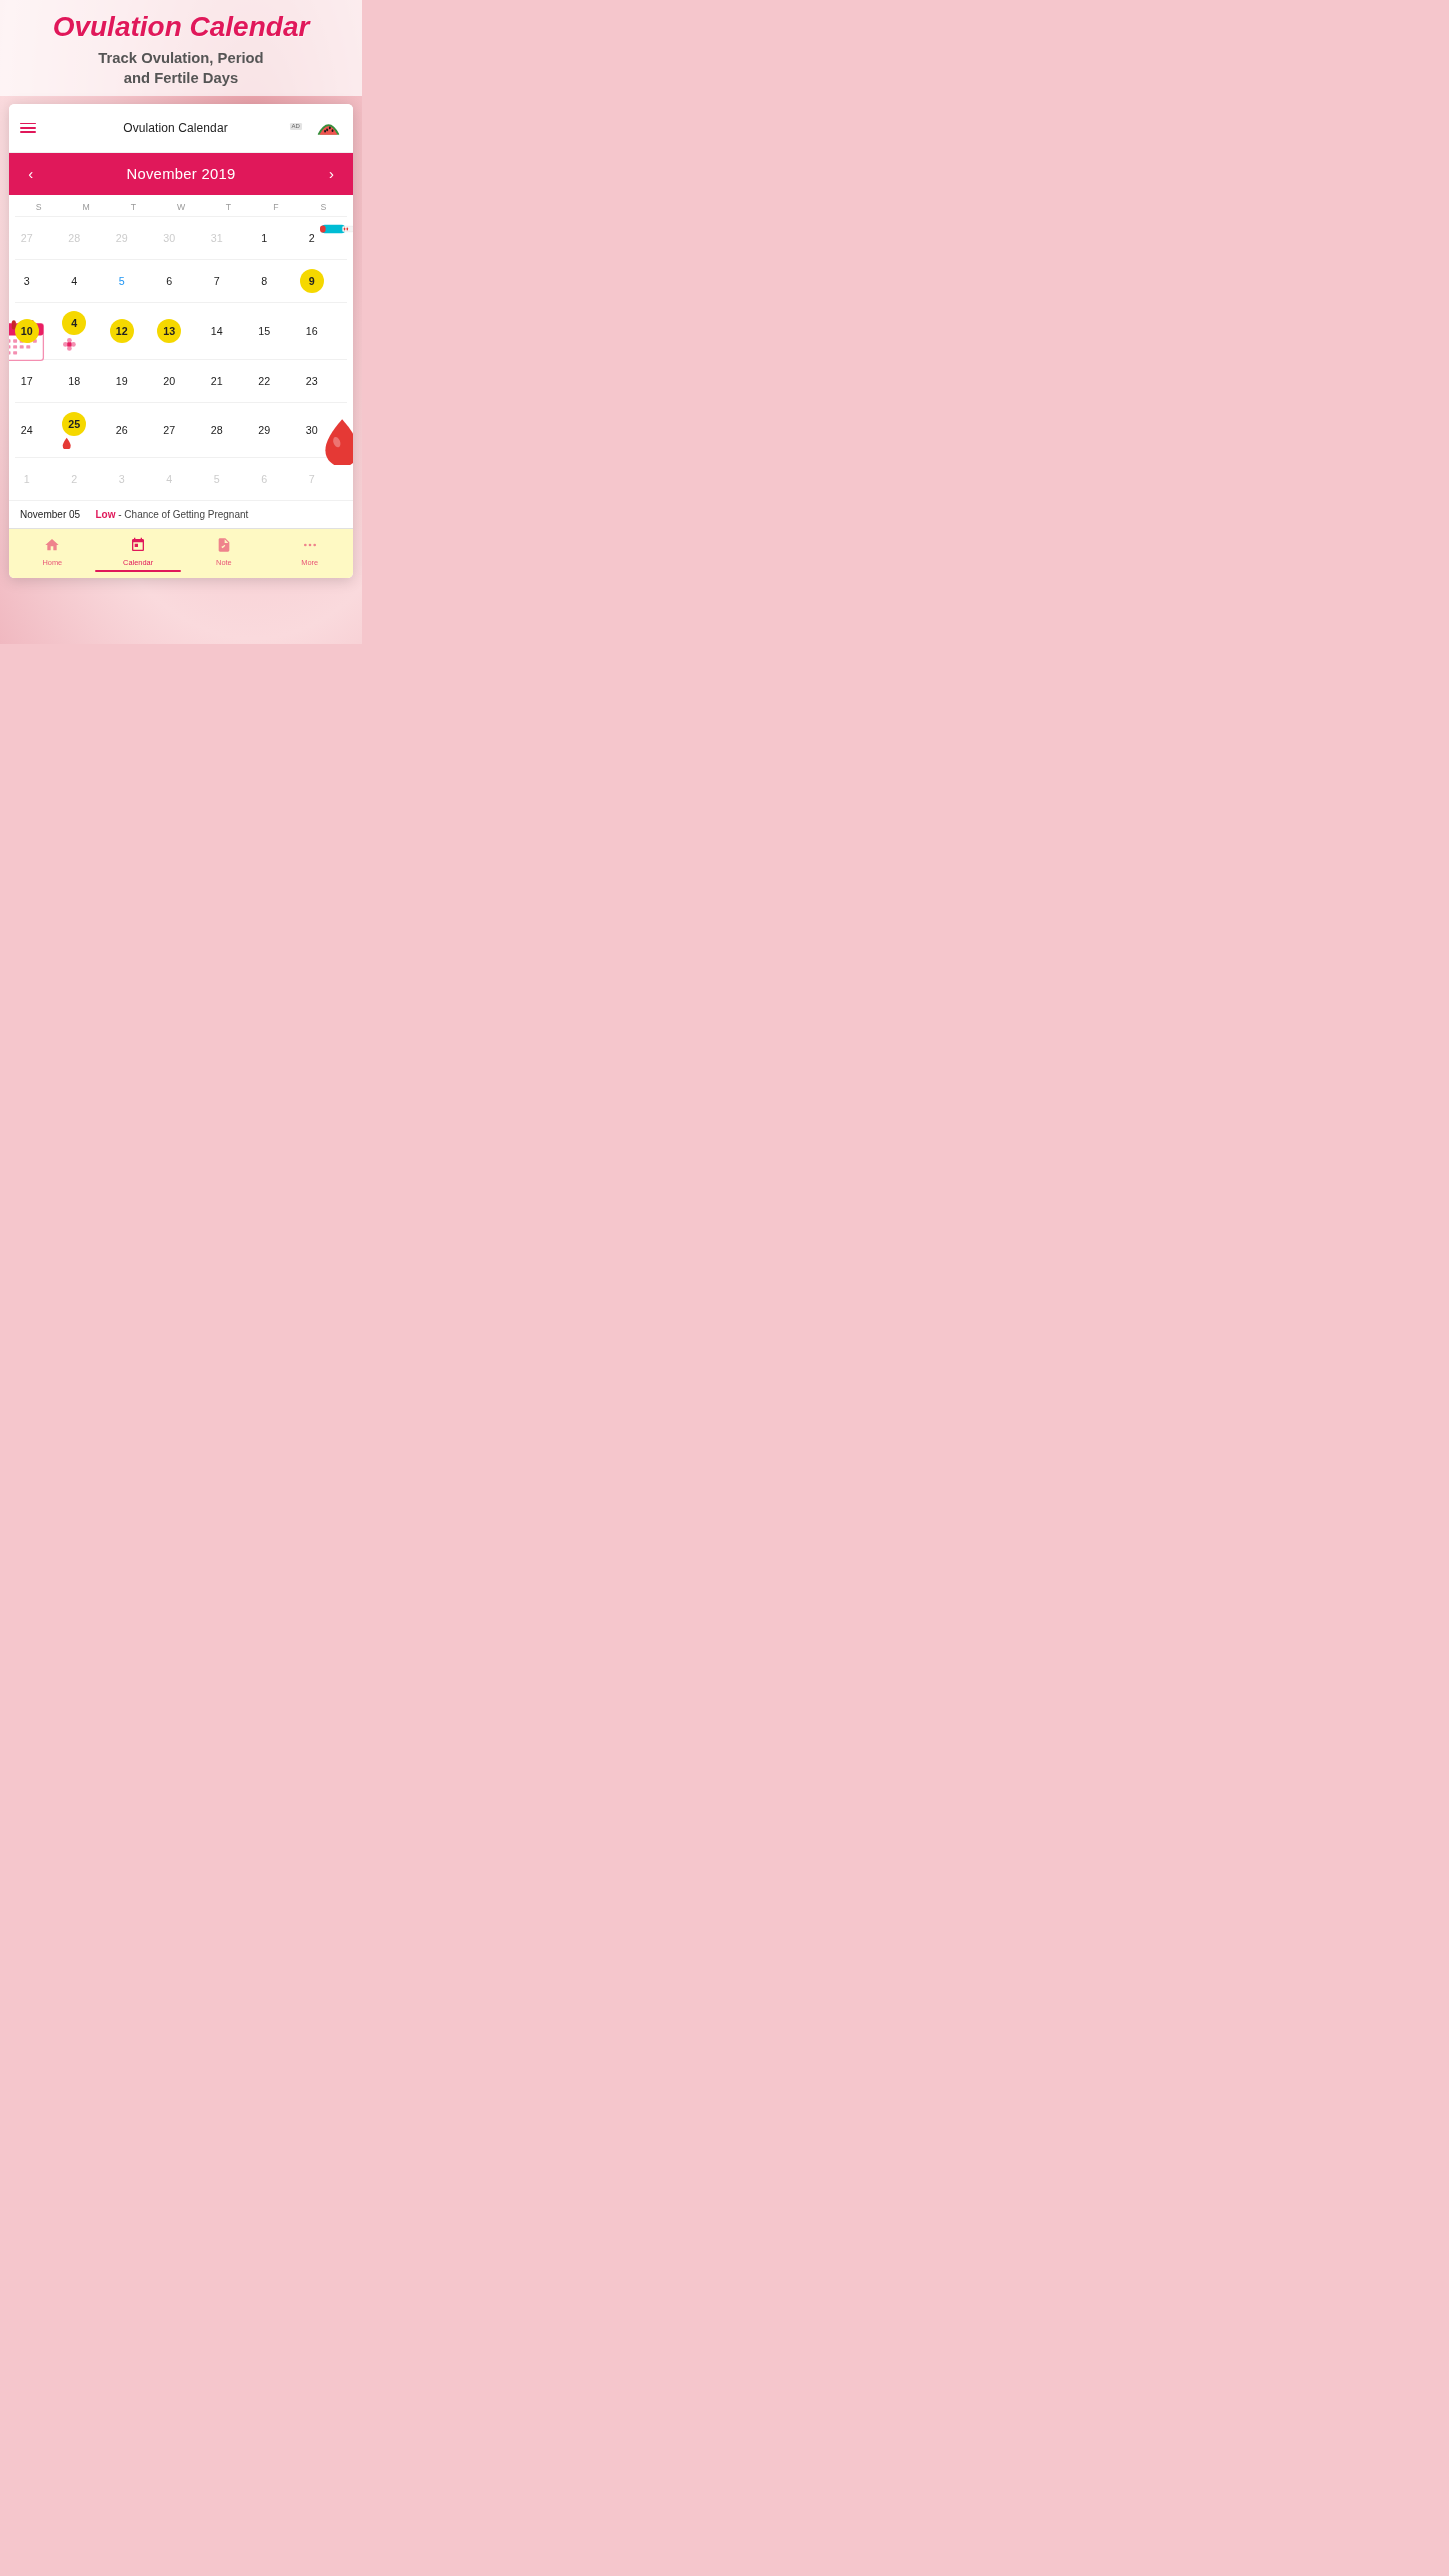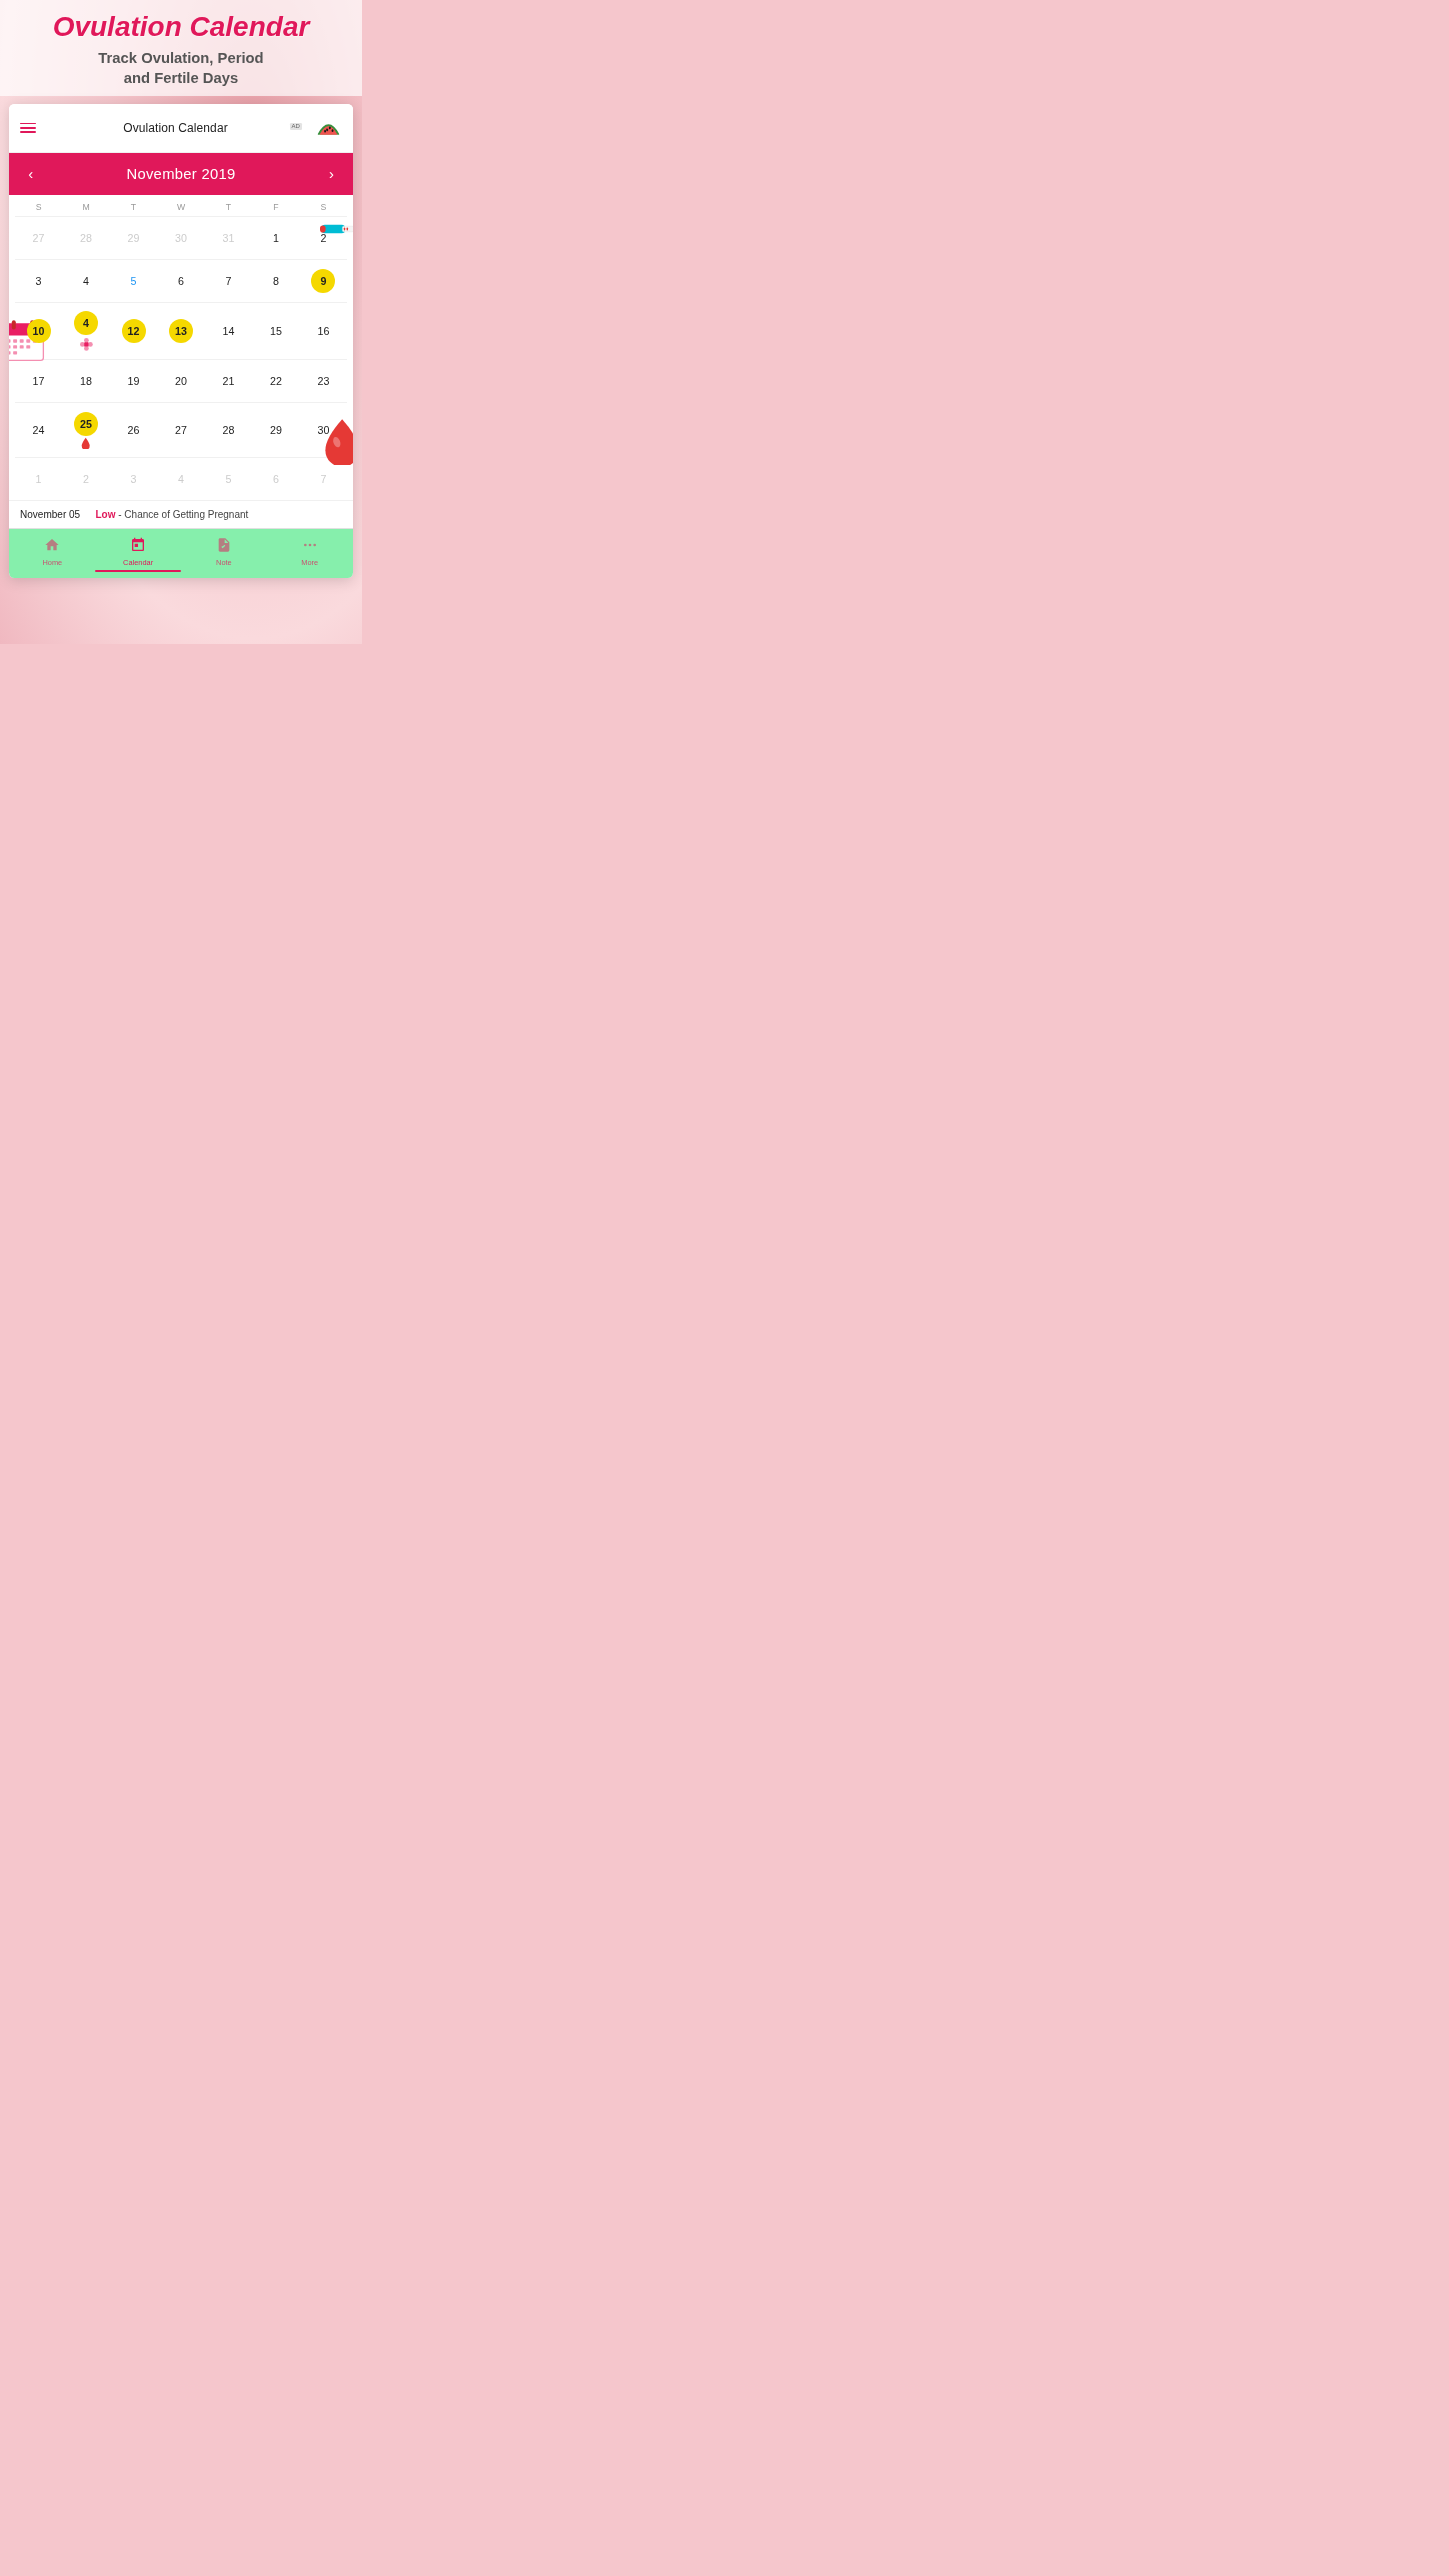--- a/index.html
+++ b/index.html
@@ -140,21 +140,20 @@
       padding: 5.4px 0;
       align-items: center;
       min-height: 43px;
     }
 
     .cal-day {
       text-align: center;
       position: relative;
       display: flex;
       flex-direction: column;
-      align-items: center;
       justify-content: flex-start;
       padding: 2.7px 0;
     }
 
     .day-num {
       width: 24px;
       height: 24px;
       display: flex;
       align-items: center;
       justify-content: center;
@@ -195,21 +194,21 @@
 
     .status-bar .fertility-level {
       color: #e0185a;
       font-weight: 600;
       padding-left: 7px;
     }
 
     
     .bottom-nav {
       display: flex;
-      background: #86efac;
+      background: #fef9c3;
       border-top: 0.7px solid #e0e0e0;
       padding: 5.4px 0 2.7px;
     }
 
     .nav-item {
       flex: 1;
       display: flex;
       flex-direction: column;
       align-items: center;
       gap: 2px;

